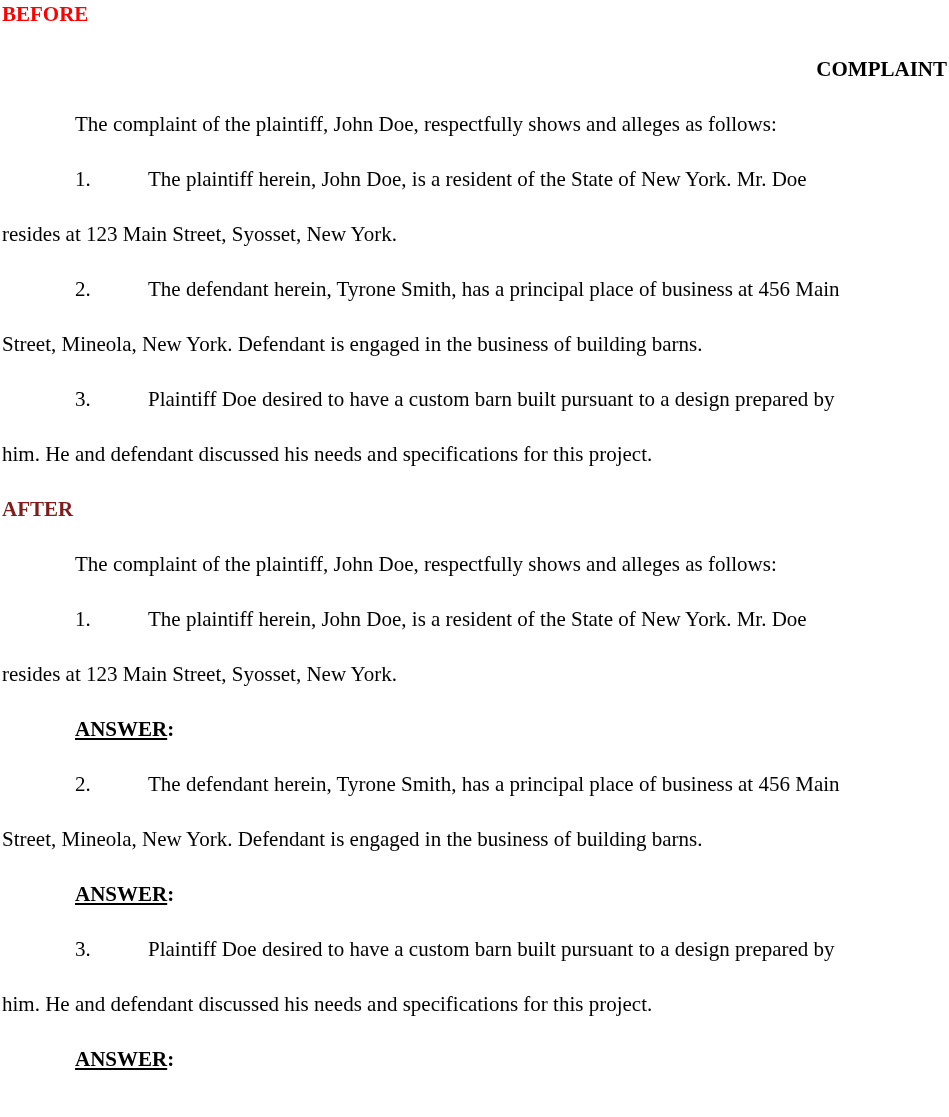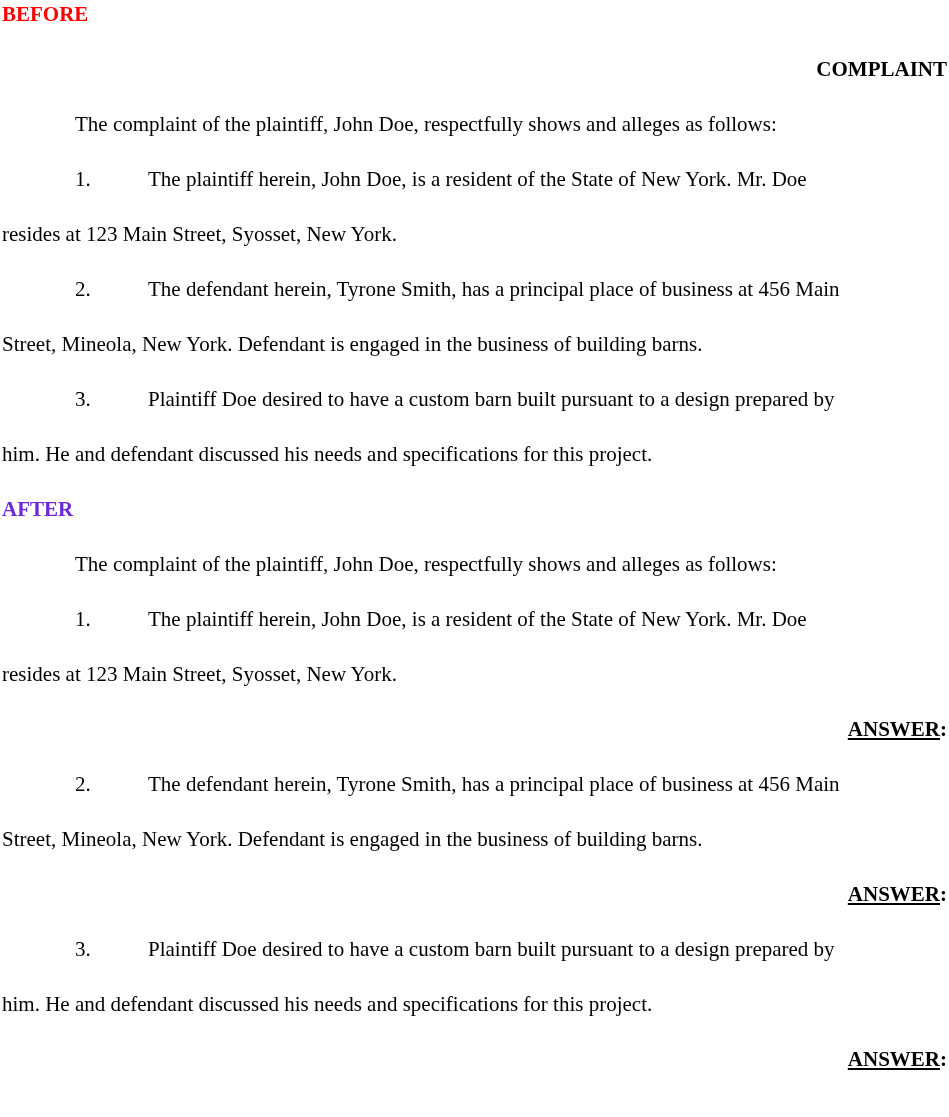--- a/index.html
+++ b/index.html
@@ -44,21 +44,20 @@
     white-space: nowrap;
   }
   .para-num {
     display: inline-block;
     margin-left: 73px;
     width: 73px;
   }
   .answer-line {
     margin-left: 73px;
     white-space: nowrap;
-    text-align: right;
   }
   .answer-label {
     font-weight: bold;
     text-decoration: underline;
   }
   .answer-colon {
     font-weight: bold;
     text-decoration: none;
   }
 </style>
@@ -83,21 +82,21 @@
       <div class="para-line"><span class="para-num">2.</span><span>The defendant herein, Tyrone Smith, has a principal place of business at 456 Main</span></div>
       <div class="para-line">Street, Mineola, New York. Defendant is engaged in the business of building barns.</div>
     </div>
 
     <div class="para">
       <div class="para-line"><span class="para-num">3.</span><span>Plaintiff Doe desired to have a custom barn built pursuant to a design prepared by</span></div>
       <div class="para-line">him. He and defendant discussed his needs and specifications for this project.</div>
     </div>
   </section>
 
-  <div class="marker-label" style="color: #6d28d9;">AFTER</div>
+  <div class="marker-label" style="color: #7f1d1d;">AFTER</div>
 
   <section>
 
     <div class="intro-line"><span class="intro-indent"></span><span>The complaint of the plaintiff, John Doe, respectfully shows and alleges as follows:</span></div>
 
     <div class="para">
       <div class="para-line"><span class="para-num">1.</span><span>The plaintiff herein, John Doe, is a resident of the State of New York. Mr. Doe</span></div>
       <div class="para-line">resides at 123 Main Street, Syosset, New York.</div>
     </div>
 

